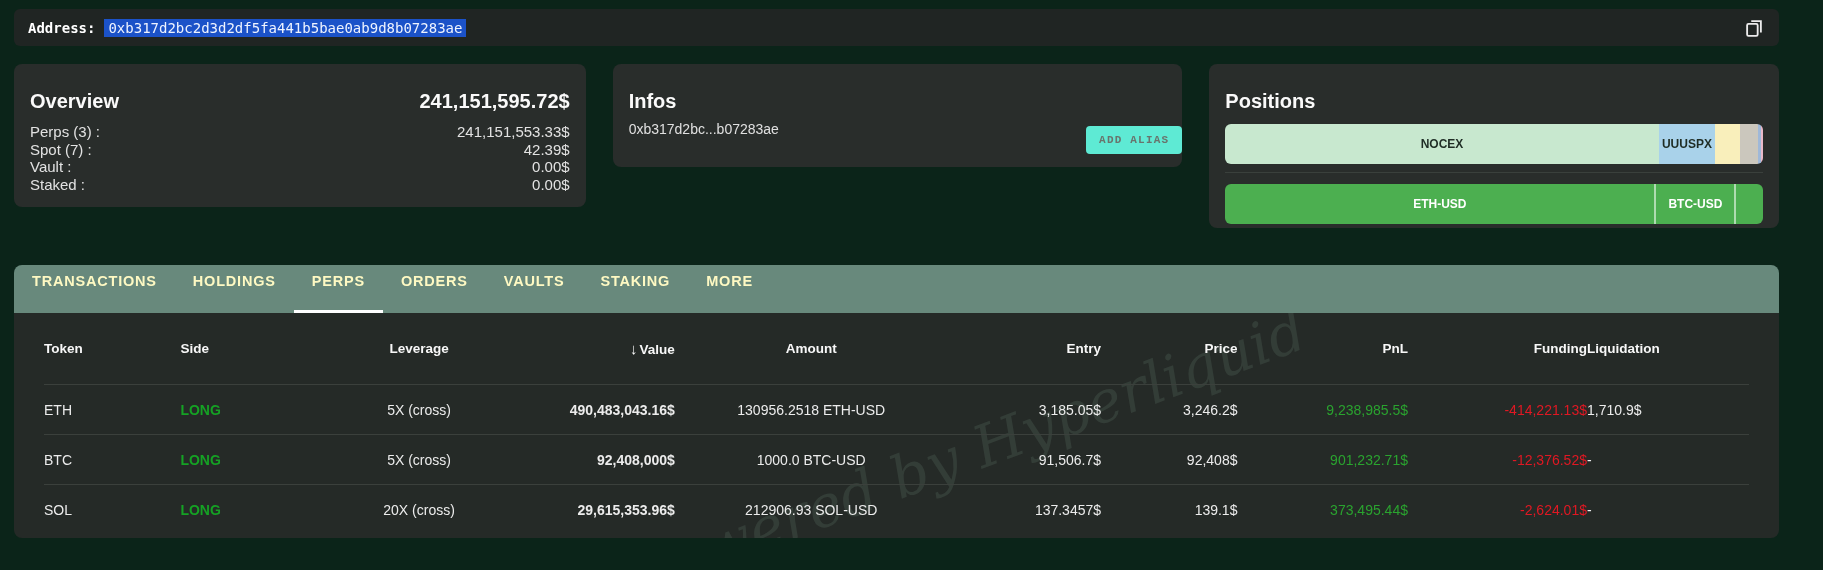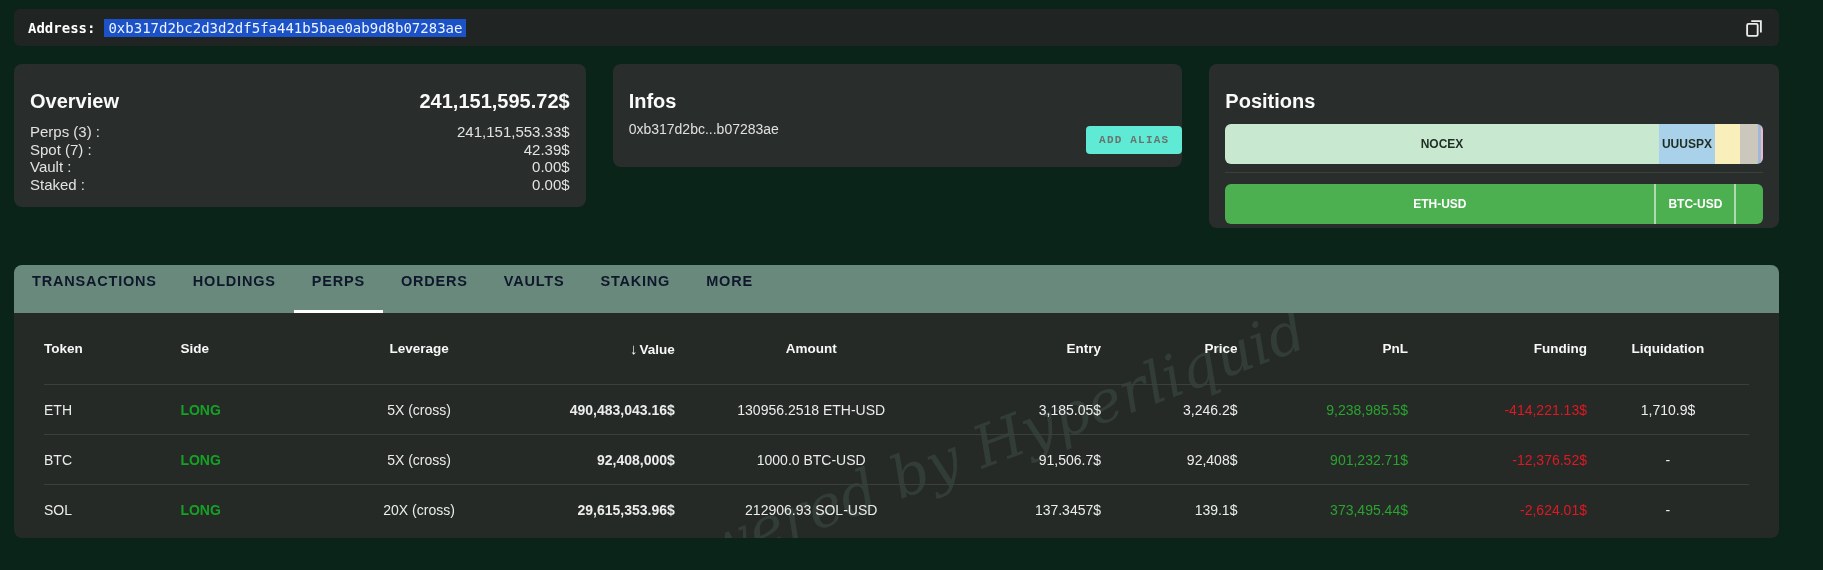--- a/index.html
+++ b/index.html
@@ -49,21 +49,21 @@
   .perps .seg + .seg { border-left:2px solid rgba(255,255,255,0.55); }
   .bar-divider { height:1px; background:#3a403c; margin-top:8px; }
 
   
   .tabbar {
     margin-top:37px; height:48px; background:#68897c;
     border-radius:8px 8px 0 0; display:flex; align-items:stretch;
   }
   .tab {
     display:flex; align-items:center; padding:16px 18px;
-    color:#0f172a; font-size:14.5px; font-weight:bold; letter-spacing:0.8px;
+    color:#fef9c3; font-size:14.5px; font-weight:bold; letter-spacing:0.8px;
     cursor:pointer; border-bottom:3px solid transparent; padding-top:3px;
   }
   .tab.active { border-bottom-color:#ffffff; }
 
   
   .table-section {
     background:#252a27; border-radius:0 0 8px 8px;
     padding:0 30px; height:225px; position:relative; overflow:hidden;
   }
   .watermark {
@@ -79,21 +79,21 @@
   .trow:last-child { border-bottom:none; }
   .col-token   { width:8%;    text-align:left; }
   .col-side    { width:9%;    text-align:left; }
   .col-lev     { width:10%;   text-align:center; }
   .col-value   { width:10%;   text-align:right; }
   .col-amount  { width:16%;   text-align:center; }
   .col-entry   { width:9%;    text-align:right; }
   .col-price   { width:8%;    text-align:right; }
   .col-pnl     { width:10%;   text-align:right; }
   .col-funding { width:10.5%; text-align:right; }
-  .col-liq     { width:9.5%;  text-align:center; }
+  .col-liq     { width:9.5%;  text-align:left; }
   .trow .col-value { font-weight:bold; }
   .green { color:#15a224; font-weight:bold; }
   .pnl-green { color:#2aa32f; }
   .red { color:#e01823; }
   .sort-arrow { font-size:15px; margin-right:2px; }
 </style>
 </head>
 <body>
 
 <div class="container">

